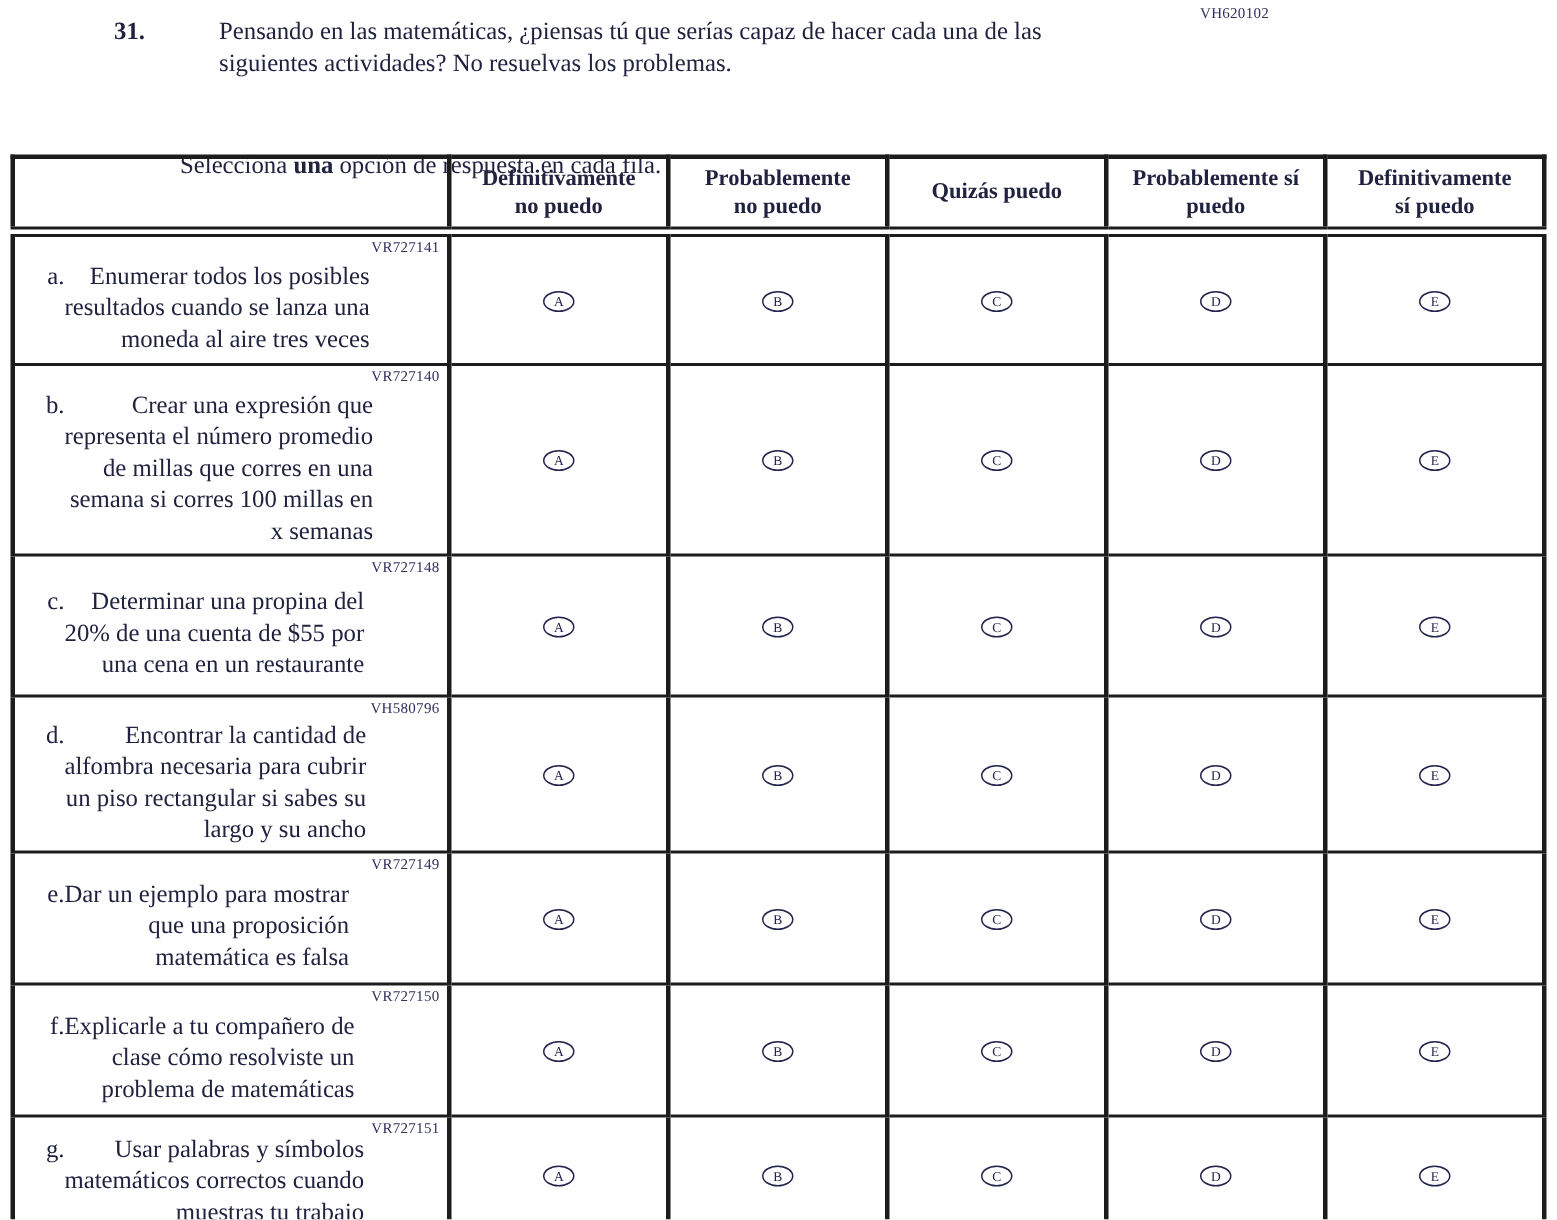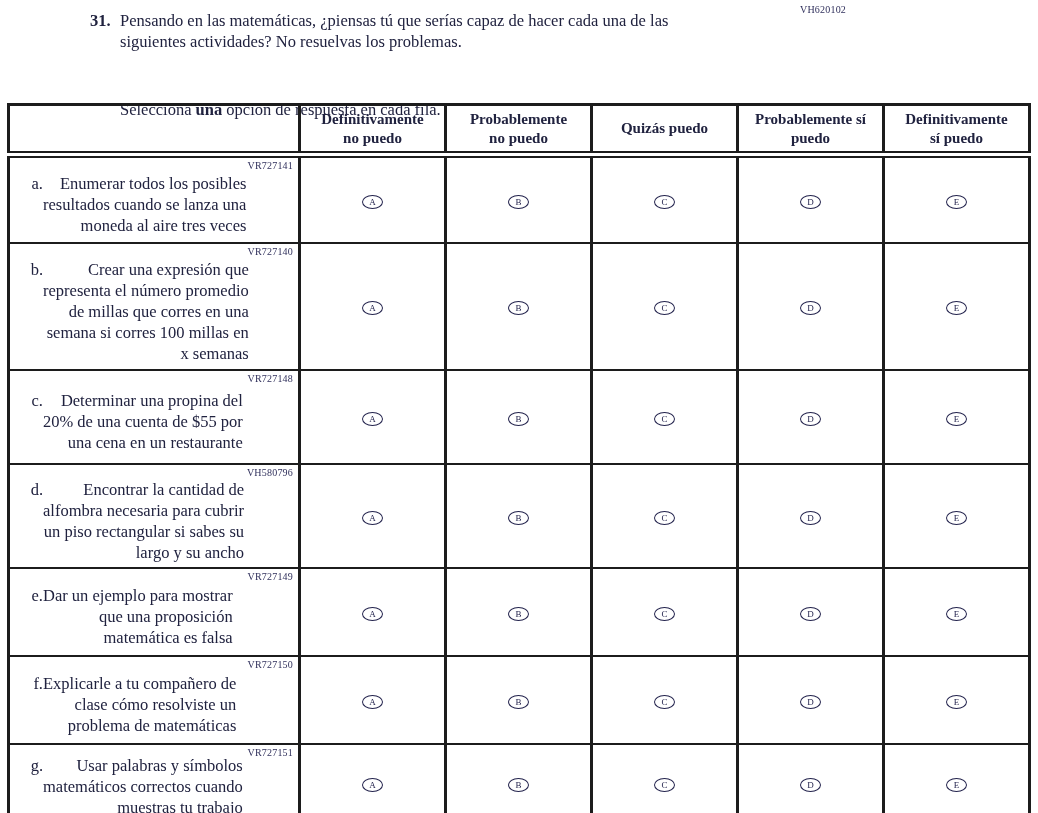--- a/index.html
+++ b/index.html
@@ -19,36 +19,37 @@
   .top-code {
     position: absolute;
     left: 800px;
     top: 4px;
     font-size: 10px;
     color: #30305c;
     letter-spacing: 0.2px;
   }
   .question {
     position: absolute;
-    left: 90px;
+    left: 76px;
     top: 10px;
     display: flex;
     align-items: flex-start;
   }
   .qnum {
     font-weight: bold;
     font-size: 16.5px;
     width: 30px;
     flex: 0 0 30px;
     line-height: 21px;
   }
   .qtext {
     font-size: 16.5px;
     line-height: 21px;
     white-space: pre-line;
+    margin-left: 40px;
   }
   .instruction {
     position: absolute;
     left: 120px;
     top: 60px;
     font-size: 16.5px;
     line-height: 21px;
     margin-top: 39px;
   }
   .instruction .bold { font-weight: bold; }

